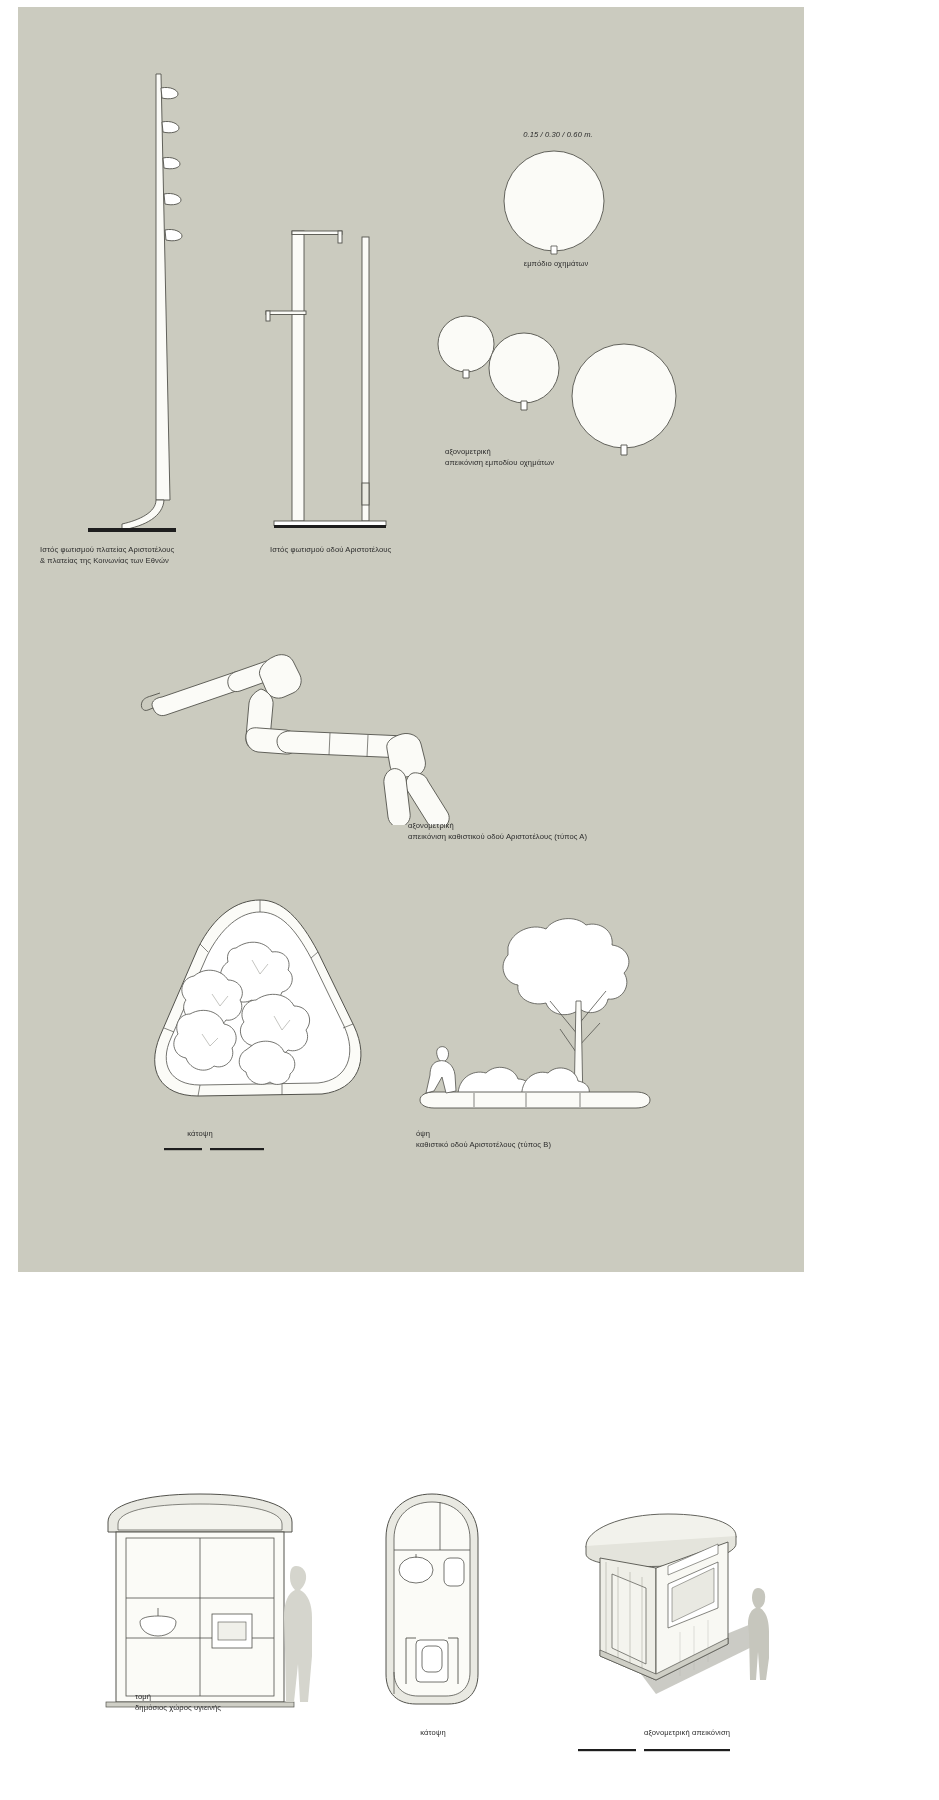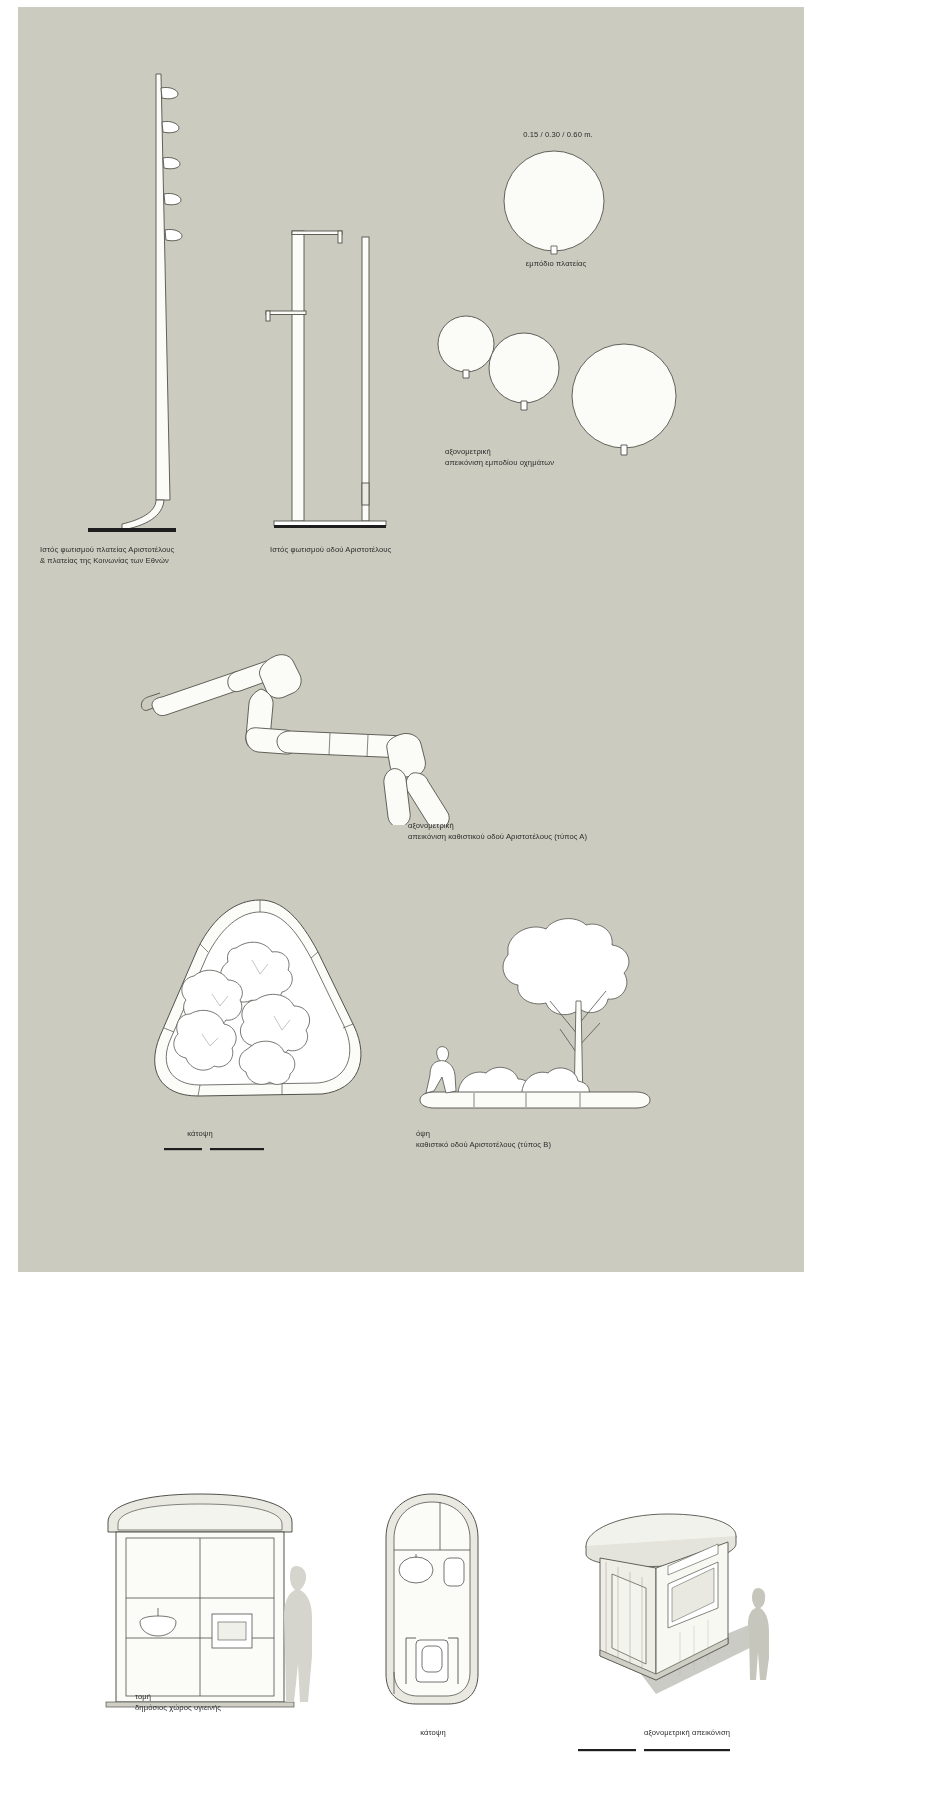--- a/index.html
+++ b/index.html
@@ -104,29 +104,29 @@
 
         <rect x="112" y="268" width="7" height="22" fill="#eaeae2"></rect>
       </g>
 
       <rect x="24" y="306" width="112" height="4.5" fill="#ffffff" stroke="#52524c" stroke-width="0.9"></rect>
       <rect x="24" y="310" width="112" height="3" fill="#1e1e1e"></rect>
     </svg>
   </div>
   <div class="caption" style="left:270px; top:544px; width:220px;">Ιστός φωτισμού οδού Αριστοτέλους</div>
 
-  <div class="caption center" style="left:468px; top:129px; width:180px;">0.15 / 0.30 / 0.60 m.</div>
+  <div class="caption center" style="left:468px; top:129px; width:180px;font-style:italic;">0.15 / 0.30 / 0.60 m.</div>
 
   <div class="fig" style="left:496px; top:150px;">
     <svg width="120" height="110" viewBox="0 0 120 110">
       <circle cx="58" cy="51" r="50" fill="#fbfbf7" stroke="#52524c" stroke-width="0.9"></circle>
       <path d="M55 96 L61 96 L61 104 L55 104 Z" fill="#ffffff" stroke="#52524c" stroke-width="0.8"></path>
     </svg>
   </div>
-  <div class="caption center" style="left:486px; top:258px; width:140px;">εμπόδιο πλατείας</div>
+  <div class="caption center" style="left:486px; top:258px; width:140px;">εμπόδιο οχημάτων</div>
 
   <div class="fig" style="left:428px; top:312px;">
     <svg width="260" height="160" viewBox="0 0 260 160">
       <g fill="#fbfbf7" stroke="#52524c" stroke-width="0.9">
         <circle cx="38" cy="32" r="28"></circle>
         <path d="M35 58 L41 58 L41 66 L35 66 Z" fill="#ffffff"></path>
         <circle cx="96" cy="56" r="35"></circle>
         <path d="M93 89 L99 89 L99 98 L93 98 Z" fill="#ffffff"></path>
         <circle cx="196" cy="84" r="52"></circle>
         <path d="M193 133 L199 133 L199 143 L193 143 Z" fill="#ffffff"></path>

